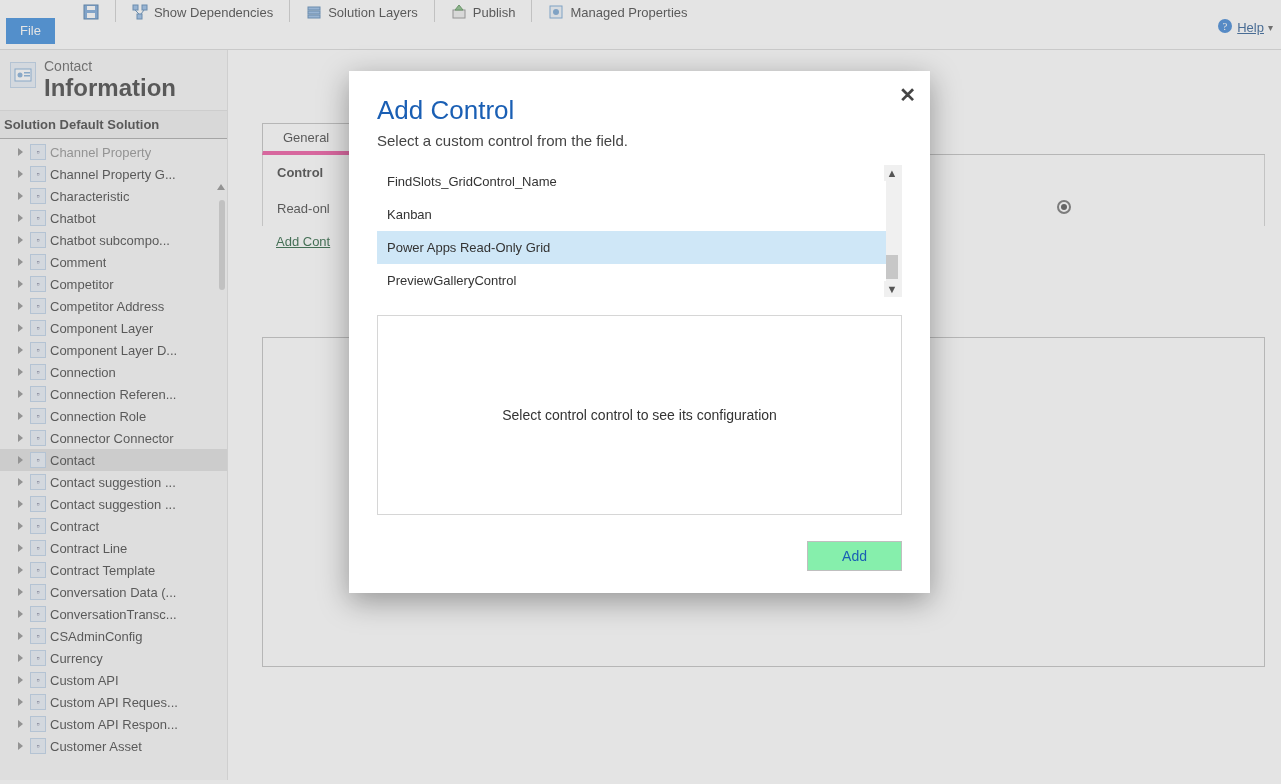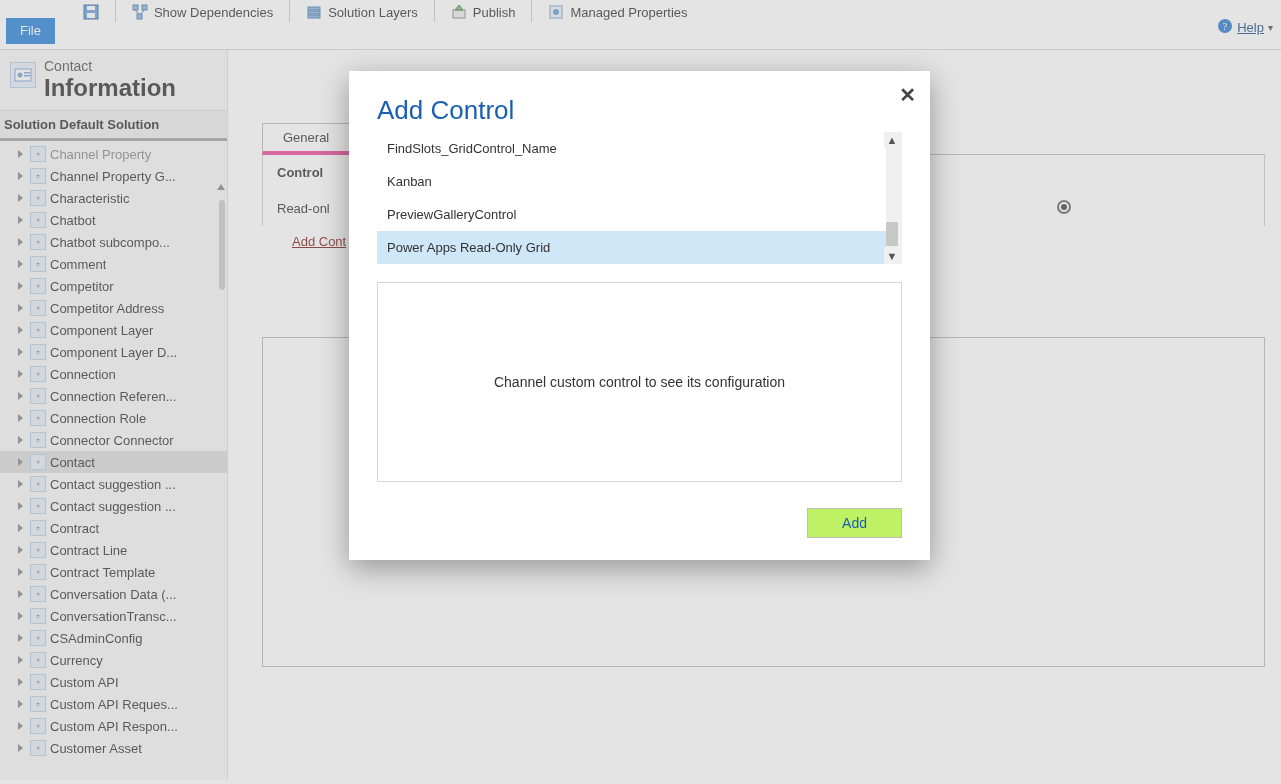--- a/index.html
+++ b/index.html
@@ -102,21 +102,21 @@
     margin-top: 4px;
   }
   .entity-header .ent-text .line1 { color: #555; font-size: 14px; }
   .entity-header .ent-text .line2 { color: #333; font-size: 24px; font-weight: 600; }
   .solution-title {
     font-weight: 600;
     color: #333;
     padding: 6px 4px;
     background: #ededed;
     border-top: 1px solid #ddd;
-    border-bottom: 3px solid #a3a3a3;
+    border-bottom: 1px solid #a3a3a3;
   }
   .tree {
     flex: 1;
     overflow-y: auto;
     overflow-x: hidden;
     padding-top: 2px;
   }
   .tree-row {
     display: flex;
     align-items: center;
@@ -228,22 +228,22 @@
   .radio-dot {
     width: 14px; height: 14px; border: 2px solid #666; border-radius: 50%;
     display: inline-block; position: relative; background:#fff;
   }
   .radio-dot::after {
     content:''; position:absolute; left:2px; top:2px; width:6px; height:6px;
     background:#444; border-radius:50%;
   }
   .add-control-link {
     display: inline-block;
-    margin: 8px 30px;
-    color: #7f1d1d;
+    margin: 8px 14px;
+    color: #14532d;
     text-decoration: underline;
     cursor: pointer;
     text-align: center;
   }
   .big-box {
     border: 1px solid #bbb;
     height: 330px;
     margin-top: 80px;
   }
   
@@ -324,21 +324,21 @@
     color: #333;
     font-size: 14px;
   }
   .modal-actions {
     display: flex;
     justify-content: flex-end;
     margin-top: 26px;
   }
   .btn {
     border: 1px solid #bfbfbf;
-    background: #bef264;
+    background: #86efac;
     color: #1a5fb4;
     padding: 6px 34px;
     cursor: pointer;
     font-size: 14px;
   }
 </style>
 </head>
 <body>
 
 <div class="toolbar">
@@ -599,33 +599,34 @@
   </div>
 </div>
 
 <div class="overlay"></div>
 
 <div class="modal">
   <div class="modal-close">
     <span>✕</span>
   </div>
   <div class="modal-title">Add Control</div>
+  <div class="modal-subtitle">Select a custom control from the field.</div>
 
   <div class="control-list-wrap">
     <div class="control-list" id="control-list">
         <div class="control-item">FindSlots_GridControl_Name</div>
         <div class="control-item">Kanban</div>
+        <div class="control-item highlight">Power Apps Read-Only Grid</div>
         <div class="control-item">PreviewGalleryControl</div>
-        <div class="control-item highlight">Power Apps Read-Only Grid</div>
       </div>
     <div class="list-scroll-up">▲</div>
     <div class="list-thumb"></div>
     <div class="list-scroll-down">▼</div>
   </div>
 
   <div class="config-box">
-    <span>Channel custom control to see its configuration</span>
+    <span>Select control control to see its configuration</span>
   </div>
 
   <div class="modal-actions">
     <button class="btn">Add</button>
   </div>
 </div>
 
 </body></html>

